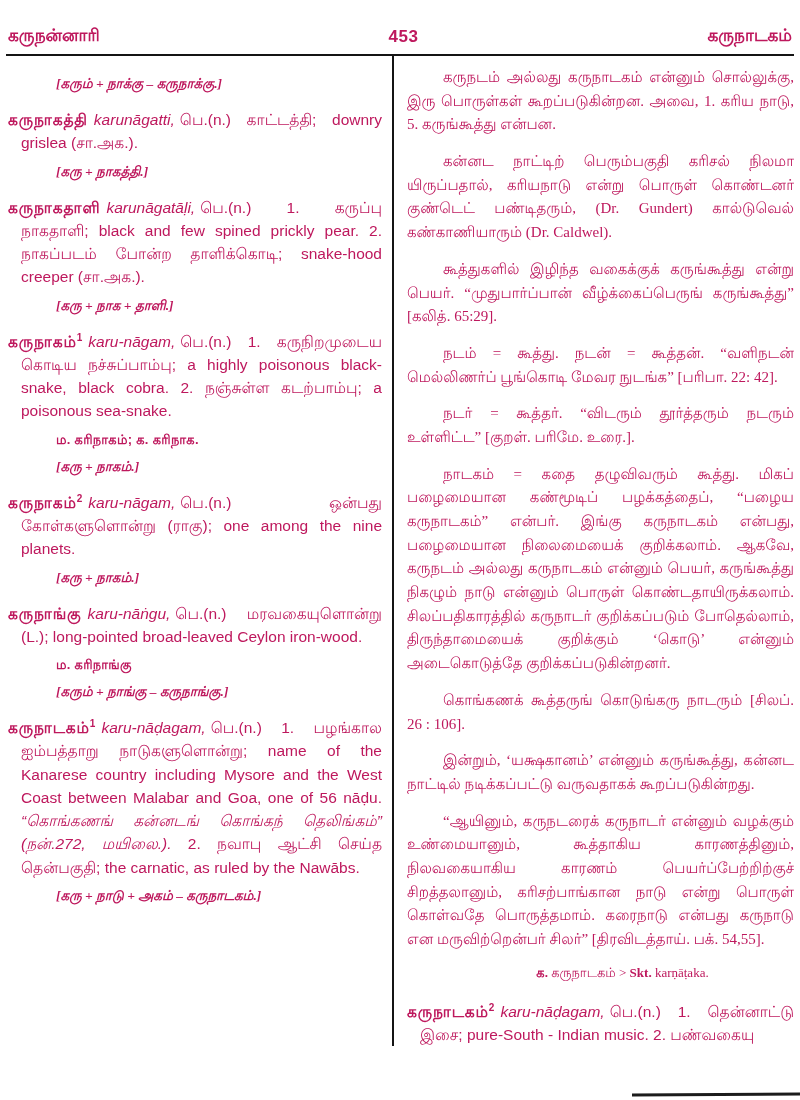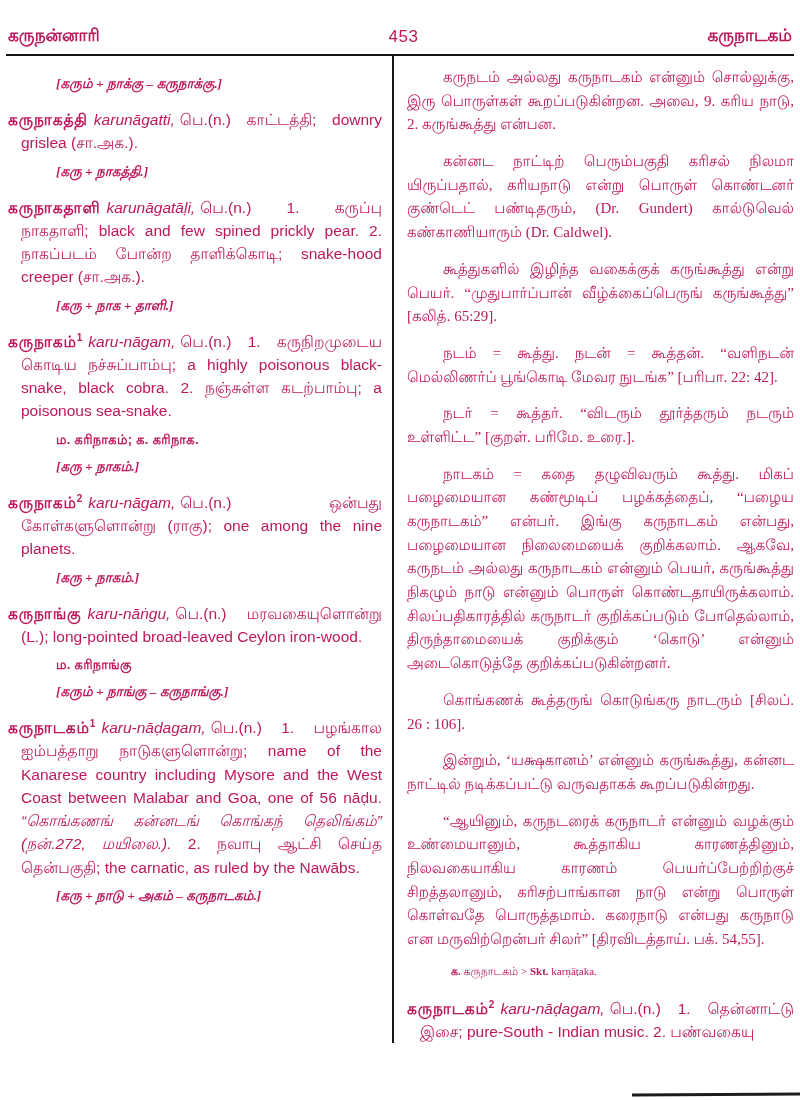--- a/index.html
+++ b/index.html
@@ -7,21 +7,21 @@
     position:relative; width:800px; height:1100px; margin:0 auto;
     background:#ffffff; color:#be185d; overflow:hidden; box-sizing:border-box;
     font-family:"Liberation Sans", sans-serif;
   }
   .header {
     display:flex; justify-content:space-between; align-items:flex-end;
     margin:0 6px; padding:26px 2px 7px 2px;
     border-bottom:2px solid #141414;
     font-size:17px; font-weight:bold;
   }
-  .header .pg { font-weight:400; letter-spacing:0.5px; }
+  .header .pg { font-weight:700; letter-spacing:0.5px; }
   .columns { display:flex; margin:0 6px; align-items:stretch; }
   .col-left {
     width:386px; box-sizing:border-box;
     padding:12px 10px 0 2px;
   }
   .col-right {
     flex:1; box-sizing:border-box;
     border-left:2px solid #141414;
     padding:10px 0 0 13px;
   }
@@ -44,21 +44,21 @@
   }
   
   .rp {
     font-family:"Liberation Serif", serif;
     font-size:15px; line-height:1.58; text-align:justify;
     text-indent:36px; margin:0 0 13px 0;
   }
   .rp.verse { margin-bottom:3px; }
   .skt-note {
     font-family:"Liberation Serif", serif;
-    font-size:11px; margin:5px 0 18px 44px;
+    font-size:13px; margin:5px 0 18px 44px;text-align:center;
   }
   .skt-note .lbl { font-weight:bold; }
   .r-entry {
     font-family:"Liberation Sans", sans-serif;
     font-size:15.5px; line-height:1.5; text-align:justify;
     margin:6px 0 0 0; padding-left:13px; text-indent:-13px;
   }
   .scan-bar {
     position:absolute; right:0; bottom:4px;
     width:168px; height:3px; background:#1c1c1c;
@@ -113,21 +113,21 @@
       </div>
 
       <div>
         <p class="entry-body"><span class="hw"><span>கருநாடகம்</span><sup>1</sup></span><i class="tr">karu-nāḍagam,</i><span>பெ.(n.) 1. பழங்கால ஐம்பத்தாறு நாடுகளுளொன்று; name of the Kanarese country including Mysore and the West Coast between Malabar and Goa, one of 56 nāḍu. </span><i>“கொங்கணங் கன்னடங் கொங்கந் தெலிங்கம்” (நன்.272, மயிலை.). </i><span>2. நவாபு ஆட்சி செய்த தென்பகுதி; the carnatic, as ruled by the Nawābs.</span></p>
         <p class="etym">[கரு + நாடு + அகம் – கருநாடகம்.]</p>
       </div>
 
     </div>
 
     <div class="col-right">
-      <p class="rp">கருநடம் அல்லது கருநாடகம் என்னும் சொல்லுக்கு, இரு பொருள்கள் கூறப்படுகின்றன. அவை, 9. கரிய நாடு, 2. கருங்கூத்து என்பன.</p>
+      <p class="rp">கருநடம் அல்லது கருநாடகம் என்னும் சொல்லுக்கு, இரு பொருள்கள் கூறப்படுகின்றன. அவை, 1. கரிய நாடு, 5. கருங்கூத்து என்பன.</p>
       <p class="rp">கன்னட நாட்டிற் பெரும்பகுதி கரிசல் நிலமா யிருப்பதால், கரியநாடு என்று பொருள் கொண்டனர் குண்டெட் பண்டிதரும், (Dr. Gundert) கால்டுவெல் கண்காணியாரும் (Dr. Caldwel).</p>
       <p class="rp">கூத்துகளில் இழிந்த வகைக்குக் கருங்கூத்து என்று பெயர். “முதுபார்ப்பான் வீழ்க்கைப்பெருங் கருங்கூத்து” [கலித். 65:29].</p>
       <p class="rp">நடம் = கூத்து. நடன் = கூத்தன். “வளிநடன் மெல்லிணர்ப் பூங்கொடி மேவர நுடங்க” [பரிபா. 22: 42].</p>
       <p class="rp">நடர் = கூத்தர். “விடரும் தூர்த்தரும் நடரும் உள்ளிட்ட” [குறள். பரிமே. உரை.].</p>
       <p class="rp">நாடகம் = கதை தழுவிவரும் கூத்து. மிகப் பழைமையான கண்மூடிப் பழக்கத்தைப், “பழைய கருநாடகம்” என்பர். இங்கு கருநாடகம் என்பது, பழைமையான நிலைமையைக் குறிக்கலாம். ஆகவே, கருநடம் அல்லது கருநாடகம் என்னும் பெயர், கருங்கூத்து நிகழும் நாடு என்னும் பொருள் கொண்டதாயிருக்கலாம். சிலப்பதிகாரத்தில் கருநாடர் குறிக்கப்படும் போதெல்லாம், திருந்தாமையைக் குறிக்கும் ‘கொடு’ என்னும் அடைகொடுத்தே குறிக்கப்படுகின்றனர்.</p>
       <p class="rp">கொங்கணக் கூத்தருங் கொடுங்கரு நாடரும் [சிலப். 26 : 106].</p>
       <p class="rp">இன்றும், ‘யக்ஷகானம்’ என்னும் கருங்கூத்து, கன்னட நாட்டில் நடிக்கப்பட்டு வருவதாகக் கூறப்படுகின்றது.</p>
       <p class="rp">“ஆயினும், கருநடரைக் கருநாடர் என்னும் வழக்கும் உண்மையானும், கூத்தாகிய காரணத்தினும், நிலவகையாகிய காரணம் பெயர்ப்பேற்றிற்குச் சிறத்தலானும், கரிசற்பாங்கான நாடு என்று பொருள் கொள்வதே பொருத்தமாம். கரைநாடு என்பது கருநாடு என மருவிற்றென்பர் சிலர்” [திரவிடத்தாய். பக். 54,55].</p>
 
       <p class="skt-note"><span class="lbl">க.</span><span> கருநாடகம் &gt; </span><span class="lbl">Skt.</span><span> karṇāṭaka.</span></p>

